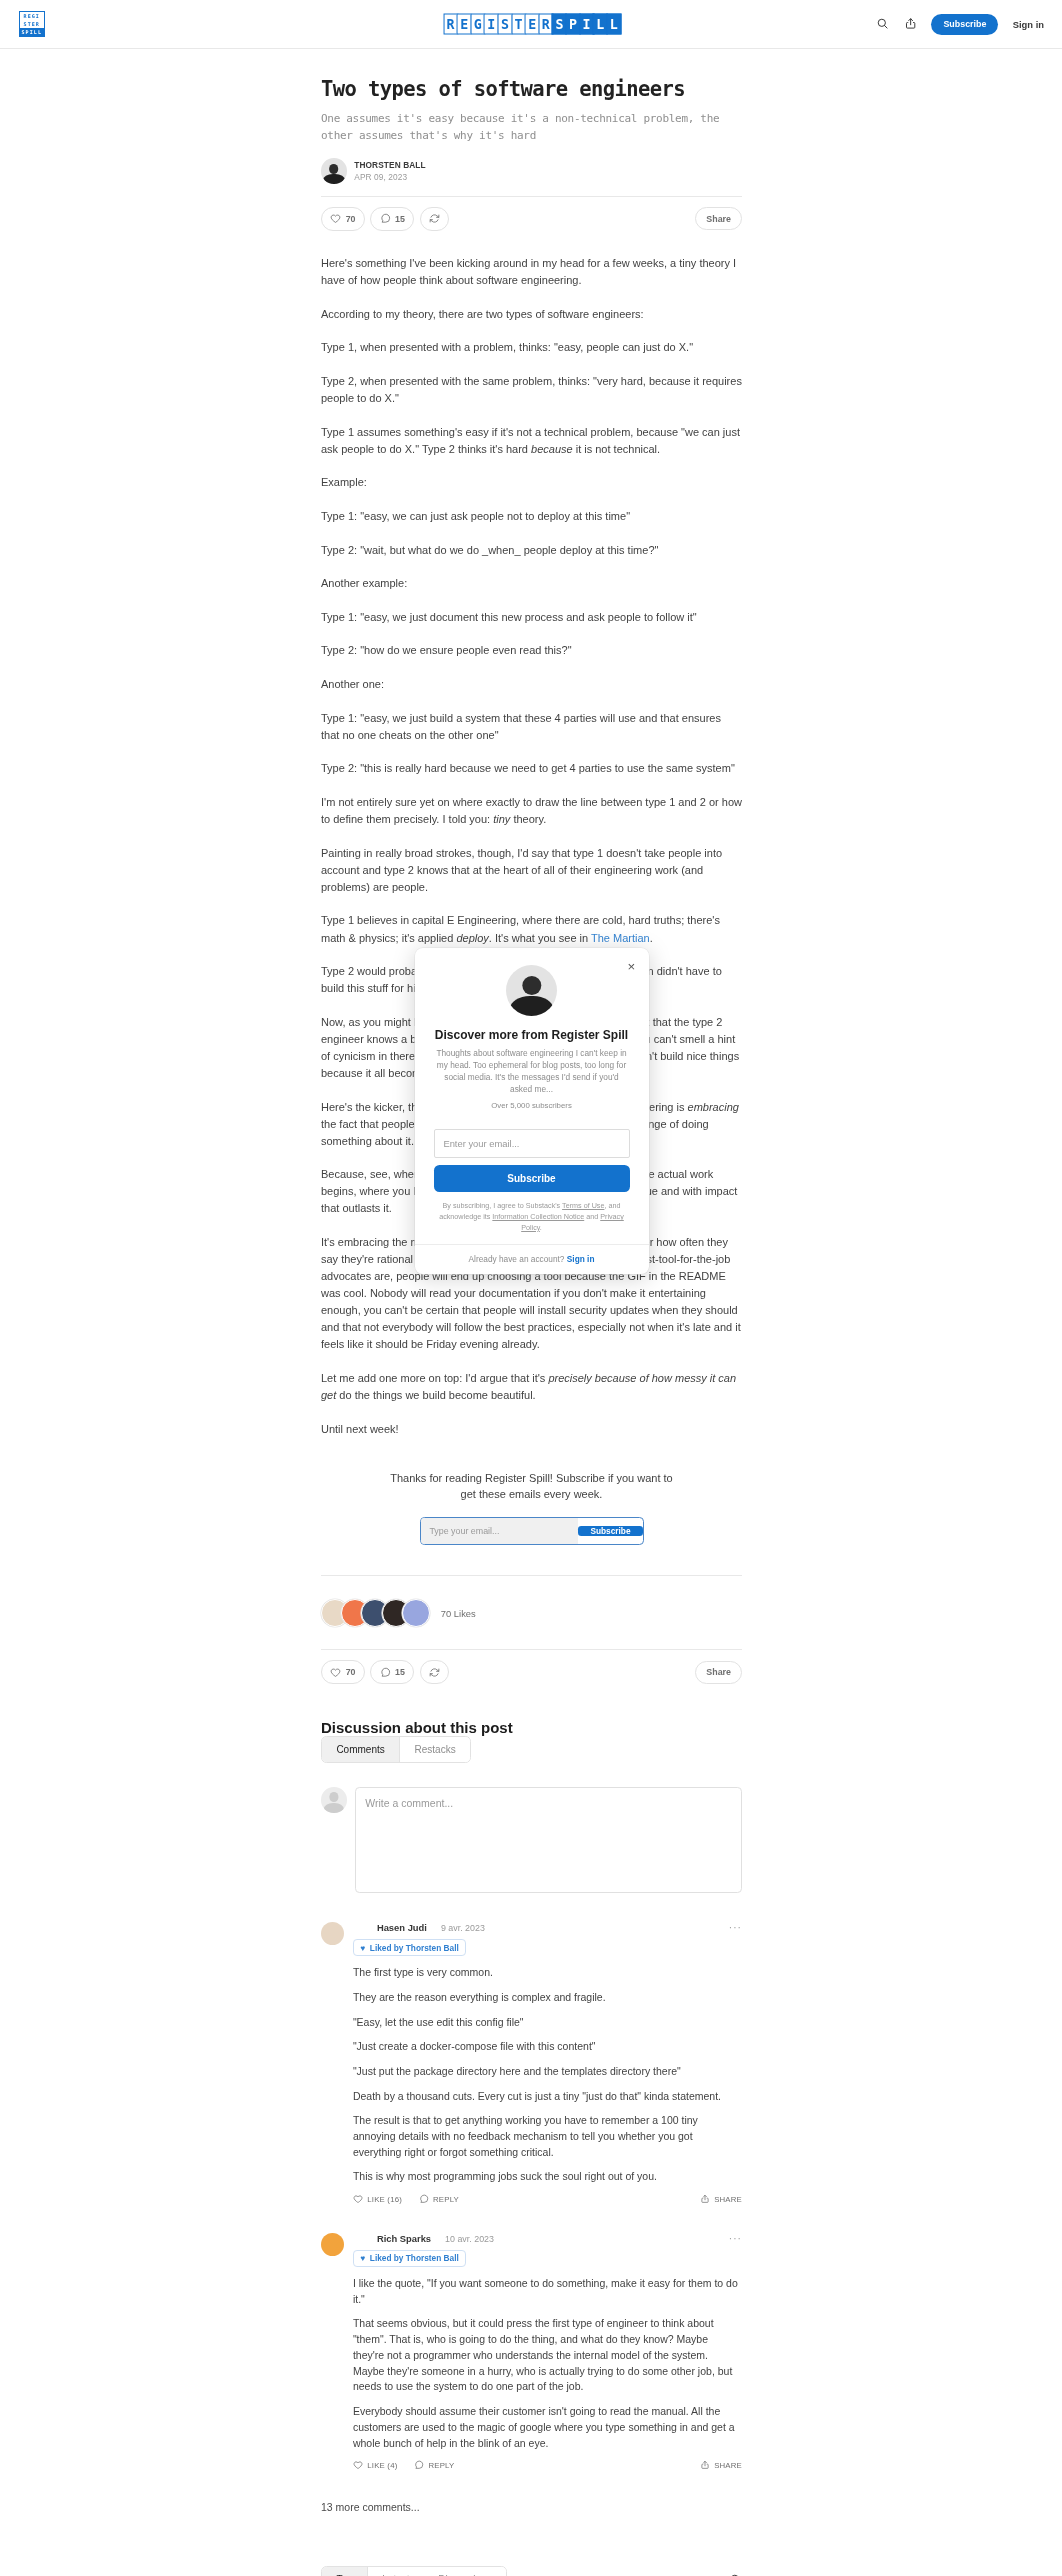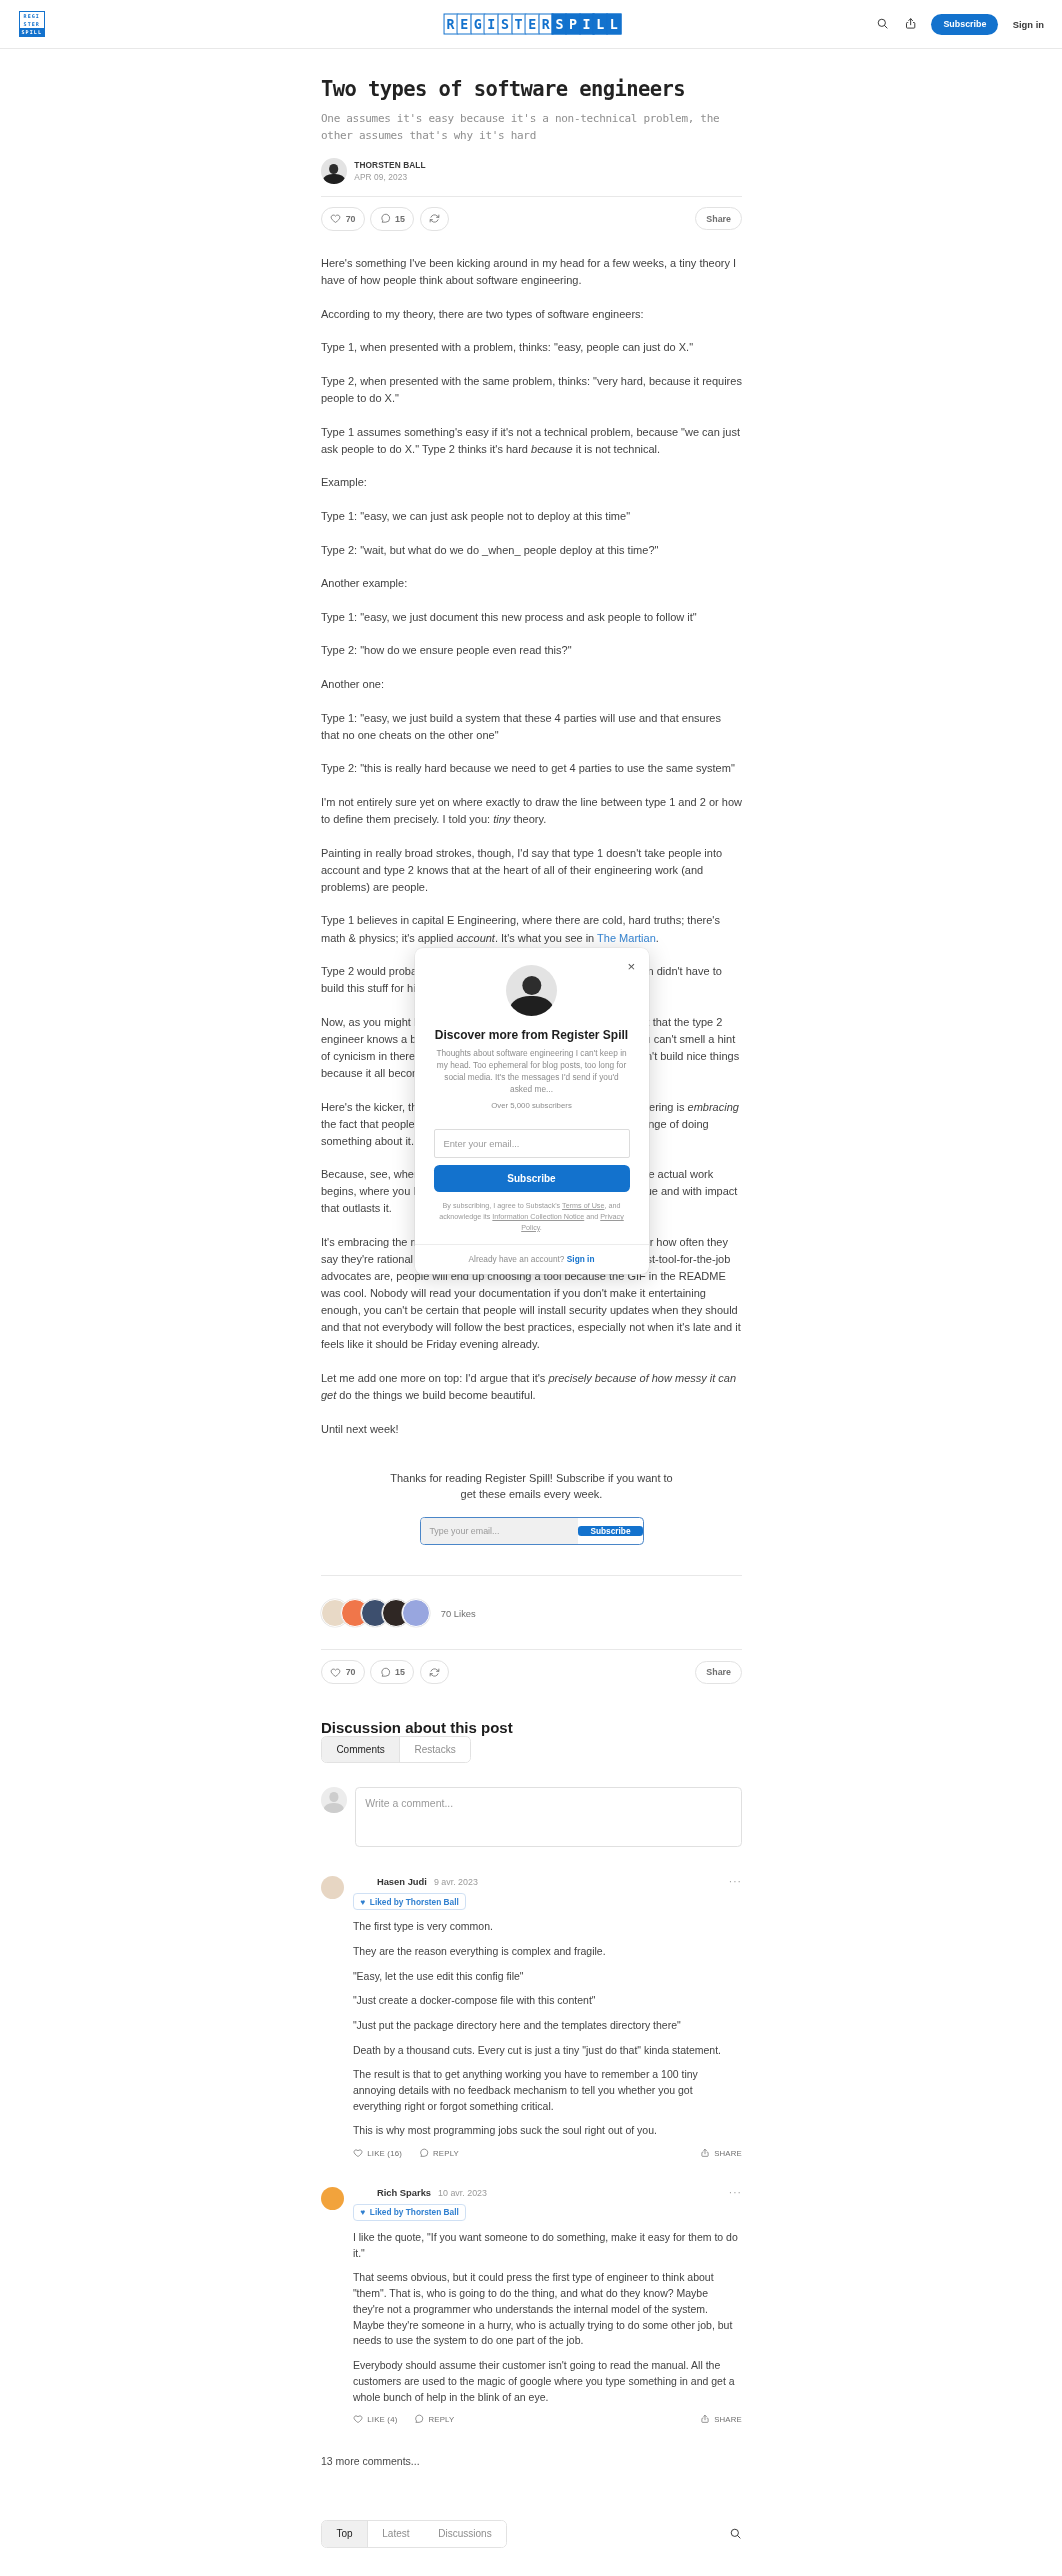--- a/index.html
+++ b/index.html
@@ -66,26 +66,26 @@
 
   
   .disc-heading { font-size:15px; font-weight:bold; color:#1d1d1d; margin-top:35px; }
   .tabs { display:inline-flex; border:0.6px solid #e2e2e2; border-radius:5.5px; overflow:hidden; }
   .tab { padding:7.2px 14.4px; font-size:10px; color:#8d8d8d; cursor:pointer; background:#fff; }
   .tab.active { background:#f0f0f0; color:#1d1d1d; border-right:0.6px solid #e2e2e2; }
   .composer { display:flex; gap:8.9px; margin-top:24px; }
   .ghost-avatar { width:25.5px; height:25.5px; border-radius:50%; background:#ececec; position:relative; overflow:hidden; flex-shrink:0; }
   .ghost-avatar::before { content:""; position:absolute; left:50%; top:20%; transform:translateX(-50%); width:36%; height:36%; border-radius:50%; background:#cdcdcd; }
   .ghost-avatar::after { content:""; position:absolute; left:50%; top:60%; transform:translateX(-50%); width:80%; height:55%; border-radius:45% 45% 0 0; background:#cdcdcd; }
-  .composer-box { flex:1; border:0.6px solid #e0e0e0; border-radius:4.4px; height:60px; padding:8.9px; font-size:10.5px; color:#9a9a9a; cursor:text; }
+  .composer-box { flex:1; border:0.6px solid #e0e0e0; border-radius:4.4px; height:106px; padding:8.9px; font-size:10.5px; color:#9a9a9a; cursor:text; }
 
   .comment { display:flex; gap:8.9px; margin-top:29px; }
   .c-avatar { width:23px; height:23px; border-radius:50%; flex-shrink:0; }
   .c-main { flex:1; }
-  .c-head { display:flex; align-items:baseline; gap:7px;padding-left:24px; }
+  .c-head { display:flex; align-items:baseline; gap:14px;padding-left:24px; }
   .c-author { font-size:9.4px; font-weight:bold; color:#363636; cursor:pointer; }
   .c-date { font-size:8.9px; color:#9a9a9a; cursor:pointer; }
   .c-menu { margin-left:auto; color:#9a9a9a; font-size:10px; letter-spacing:1.1px; cursor:pointer; }
   .c-badge { display:inline-flex; align-items:center; gap:4.4px; border:0.6px solid #cfe0f4; border-radius:3.9px; padding:2.8px 6.6px; margin-top:5.5px; color:#2f7fd0; font-size:8.3px; font-weight:600; cursor:pointer; }
   .c-badge .bheart { color:#2f7fd0; font-size:8.3px; }
   .c-paras { margin-top:8.9px; }
   .c-paras p { font-size:10.5px; line-height:1.5; color:#424242; margin-bottom:8.9px; }
   .c-actions { display:flex; align-items:center; gap:16.6px; margin-top:5.5px; color:#6f6f6f; font-size:7.8px; letter-spacing:0.2px; }
   .c-act { display:flex; align-items:center; gap:4.4px; cursor:pointer; }
   .c-act svg { width:10px; height:10px; }
@@ -225,21 +225,21 @@
       <p class="article-p"><span>Type 1: "easy, we can just ask people not to deploy at this time"</span></p>
       <p class="article-p"><span>Type 2: "wait, but what do we do _when_ people deploy at this time?"</span></p>
       <p class="article-p"><span>Another example:</span></p>
       <p class="article-p"><span>Type 1: "easy, we just document this new process and ask people to follow it"</span></p>
       <p class="article-p"><span>Type 2: "how do we ensure people even read this?"</span></p>
       <p class="article-p"><span>Another one:</span></p>
       <p class="article-p"><span>Type 1: "easy, we just build a system that these 4 parties will use and that ensures that no one cheats on the other one"</span></p>
       <p class="article-p"><span>Type 2: "this is really hard because we need to get 4 parties to use the same system"</span></p>
       <p class="article-p"><span>I'm not entirely sure yet on where exactly to draw the line between type 1 and 2 or how to define them precisely. I told you: </span><em>tiny</em><span> theory.</span></p>
       <p class="article-p"><span>Painting in really broad strokes, though, I'd say that type 1 doesn't take people into account and type 2 knows that at the heart of all of their engineering work (and problems) are people.</span></p>
-      <p class="article-p"><span>Type 1 believes in capital E Engineering, where there are cold, hard truths; there's math &amp; physics; it's applied </span><em>account</em><span>. It's what you see in </span><a class="body-link">The Martian</a><span>.</span></p>
+      <p class="article-p"><span>Type 1 believes in capital E Engineering, where there are cold, hard truths; there's math &amp; physics; it's applied </span><em>deploy</em><span>. It's what you see in </span><a class="body-link">The Martian</a><span>.</span></p>
       <p class="article-p"><span>Type 2 would probably ask: "yeah, but what if the guy in The Martian didn't have to build this stuff for himself but for others?"</span></p>
       <p class="article-p"><span>Now, as you might have noticed, I'm not-so-subtly hinting at the fact that the type 2 engineer knows a bit more but </span><em>maybe</em><span> you also wonder whether you can't smell a hint of cynicism in there and think that it's me admitting defeat — we can't build nice things because it all becomes a mess as soon as people are involved.</span></p>
       <p class="article-p"><span>Here's the kicker, though: I believe that the essence of great engineering is </span><em>embracing</em><span> the fact that people are messy and taking on the even bigger challenge of doing something about it.</span></p>
       <p class="article-p"><span>Because, see, when the purely technical work ends, that's where the actual work begins, where you have to turn what you built into something of value and with impact that outlasts it.</span></p>
       <p class="article-p"><span>It's embracing the messiness of people and accepting that no matter how often they say they're rational thinkers and no matter how loud the use-the-best-tool-for-the-job advocates are, people will end up choosing a tool because the GIF in the README was cool. Nobody will read your documentation if you don't make it entertaining enough, you can't be certain that people will install security updates when they should and that not everybody will follow the best practices, especially not when it's late and it feels like it should be Friday evening already.</span></p>
       <p class="article-p"><span>Let me add one more on top: I'd argue that it's </span><em>precisely because of how messy it can get</em><span> do the things we build become beautiful.</span></p>
       <p class="article-p"><span>Until next week!</span></p>
     </article>
 
   

